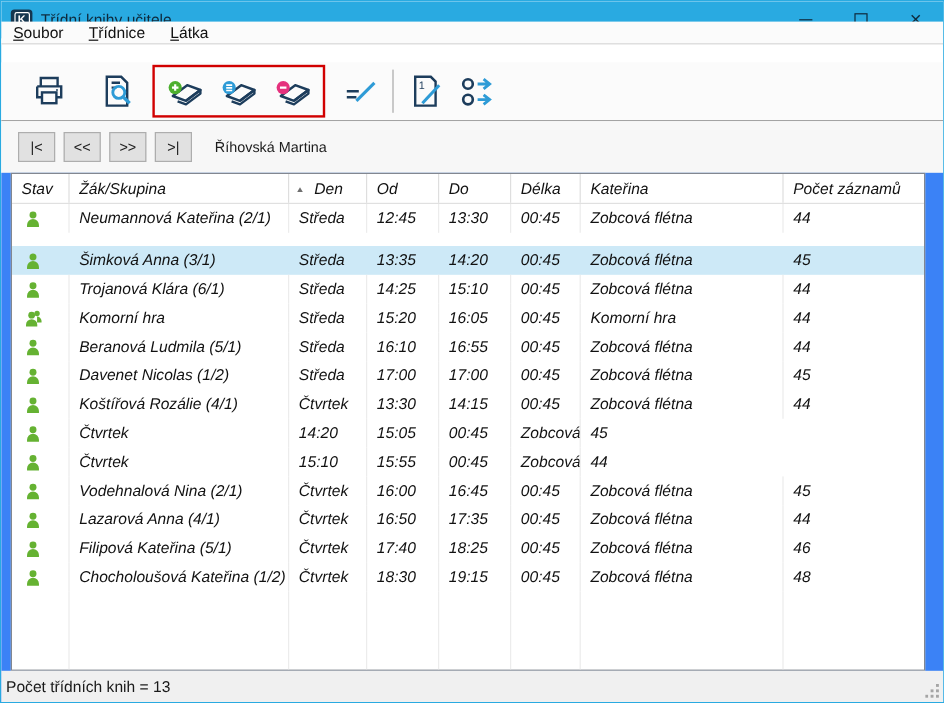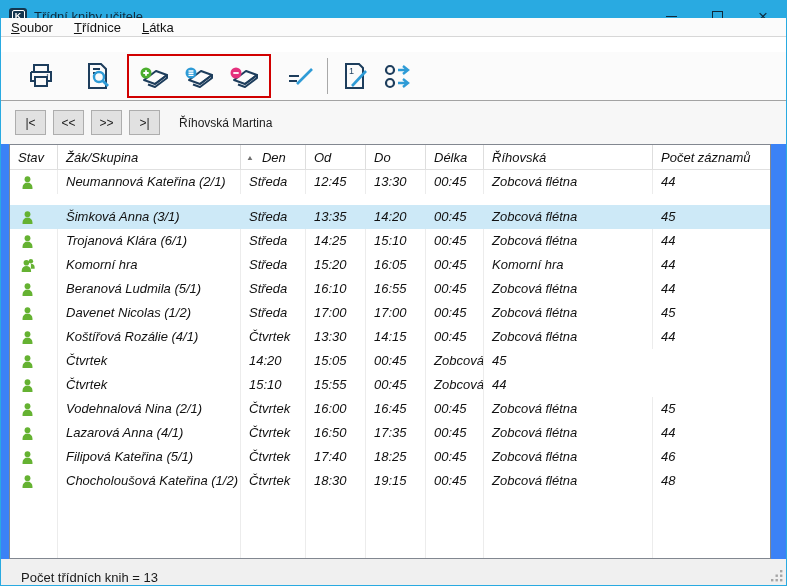--- a/index.html
+++ b/index.html
@@ -47,21 +47,21 @@
   .trow.selected{background:#cde9f7;margin-top:11px;}
   .td{font-size:13px;color:#111;line-height:24px;padding-left:8px;border-right:1px solid #ececec;white-space:nowrap;overflow:hidden;box-sizing:border-box;}
   .td:last-child{border-right:none;}
   .trow.selected .td{border-right-color:transparent;}
   .td.stav{display:flex;align-items:center;justify-content:flex-start;padding-left:10px;}
   .td.stav svg{width:15px;height:15px;}
   .filler{flex:1;}
   .filler .td{height:100%;}
 
   
-  .statusbar{position:absolute;left:0;bottom:0;width:100%;height:26px;background:#f0f0f0;display:flex;align-items:flex-end;padding-left:20px;box-sizing:border-box;}
+  .statusbar{position:absolute;left:0;bottom:0;width:100%;height:26px;background:#f0f0f0;display:flex;align-items:center;padding-left:4px;box-sizing:border-box;}
   .status-text{font-size:13px;color:#1a1a1a;}
   .grip{position:absolute;right:3px;bottom:3px;width:12px;height:12px;}
 </style>
 </head>
 <body>
 
 <div class="window">
 
   <div class="titlebar">
     <span class="app-icon">
@@ -187,21 +187,21 @@
           <div class="th">
             <span>Od</span>
           </div>
           <div class="th">
             <span>Do</span>
           </div>
           <div class="th">
             <span>Délka</span>
           </div>
           <div class="th">
-            <span>Říhovská</span>
+            <span>Kateřina</span>
           </div>
           <div class="th">
             <span>Počet záznamů</span>
           </div>
         </div>
       <div class="tbody" id="tbody">
           <div class="trow grid-row">
             <div class="td stav">
   <svg viewBox="0 0 16 16">
     <g fill="#65b232">

